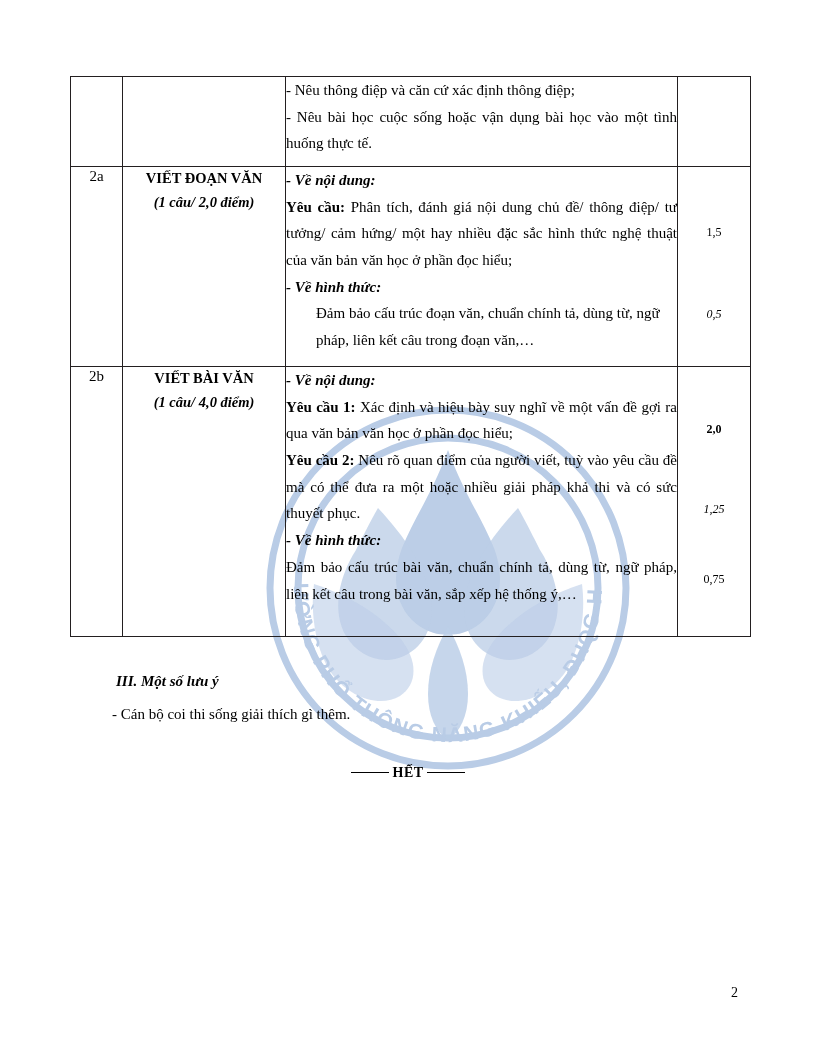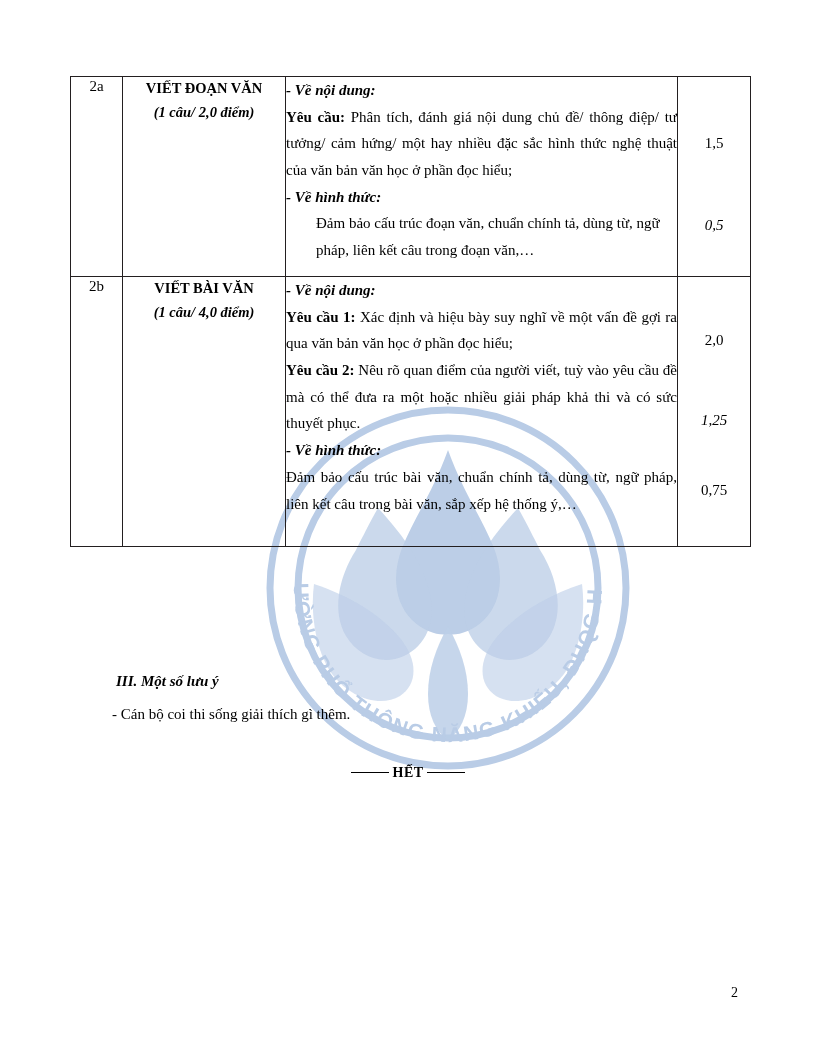--- a/index.html
+++ b/index.html
@@ -88,21 +88,21 @@
   .cell-body p.last { text-align: left; margin-left: 30px; }
   .lead {
     font-weight: bold;
     font-style: italic;
   }
   .strongpart { font-weight: bold; }
 
   .cell-score {
     padding: 0;
     position: relative;
-    font-size: 15px;
+    font-size: 12px;
   }
   .score-stack {
     position: relative;
     height: 100%;
     width: 100%;
   }
   .score-val {
     position: absolute;
     width: 100%;
     text-align: center;
@@ -208,20 +208,33 @@
 
   <table class="answer-table">
     <colgroup>
       <col class="col-code">
         <col class="col-title">
         <col class="col-body">
         <col class="col-score">
     </colgroup>
     <tbody>
 
+      <tr style="height:90px;">
+        <td class="cell-code">
+          <span></span>
+        </td>
+        <td class="cell-title">
+          <span></span>
+        </td>
+        <td class="cell-body">
+          <p>- Nêu thông điệp và căn cứ xác định thông điệp;</p>
+          <p>- Nêu bài học cuộc sống hoặc vận dụng bài học vào một tình huống thực tế.</p>
+        </td>
+        <td class="cell-score"></td>
+      </tr>
 
       <tr style="height:200px;">
         <td class="cell-code">
           <span>2a</span>
         </td>
         <td class="cell-title">
           <span>VIẾT ĐOẠN VĂN</span>
           <span class="sub">(1 câu/ 2,0 điểm)</span>
         </td>
         <td class="cell-body">
@@ -248,21 +261,21 @@
         </td>
         <td class="cell-body">
           <p class="lead">- Về nội dung:</p>
           <p><span class="strongpart">Yêu cầu 1:</span><span> Xác định và hiệu bày suy nghĩ về một vấn đề gợi ra qua văn bản văn học ở phần đọc hiểu;</span></p>
           <p><span class="strongpart">Yêu cầu 2:</span><span> Nêu rõ quan điểm của người viết, tuỳ vào yêu cầu đề mà có thể đưa ra một hoặc nhiều giải pháp khả thi và có sức thuyết phục.</span></p>
           <p class="lead">- Về hình thức:</p>
           <p>Đảm bảo cấu trúc bài văn, chuẩn chính tả, dùng từ, ngữ pháp, liên kết câu trong bài văn, sắp xếp hệ thống ý,…</p>
         </td>
         <td class="cell-score">
           <div class="score-stack">
-            <div class="score-val" style="top:55px;">2,0</div>
+            <div class="score-val" style="top:55px;font-weight:bold;">2,0</div>
             <div class="score-val" style="top:135px;font-style:italic;">1,25</div>
             <div class="score-val" style="top:205px;">0,75</div>
           </div>
         </td>
       </tr>
 
     </tbody>
   </table>
 
   <div class="notes">

